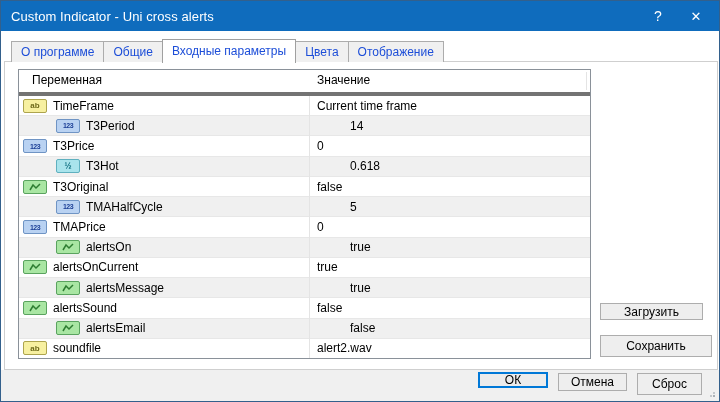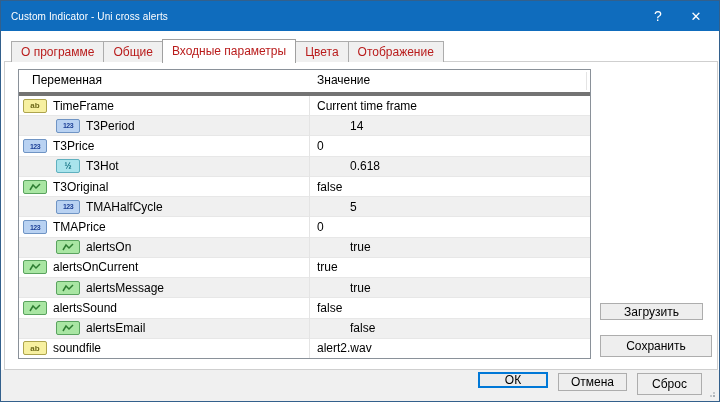--- a/index.html
+++ b/index.html
@@ -1,28 +1,28 @@
 <!DOCTYPE html>
 <html><head>
 <meta charset="utf-8">
 <style>
   html,body{margin:0;padding:0;background:#c8c8c8;}
   body{width:720px;height:402px;font-family:"Liberation Sans",sans-serif;-webkit-font-smoothing:antialiased;}
   .window{position:relative;width:720px;height:402px;box-sizing:border-box;border:1px solid #33608c;background:#ffffff;overflow:hidden;}
 
   
   .titlebar{position:absolute;left:0;top:0;right:0;height:30px;background:#0f6cbd;color:#fff;display:flex;align-items:center;}
-  .title-text{padding-left:10px;font-size:10px;letter-spacing:.1px;}
+  .title-text{padding-left:10px;font-size:13px;letter-spacing:.1px;}
   .tb-btn{position:absolute;top:0;height:30px;width:34px;display:flex;align-items:center;justify-content:center;color:#fff;cursor:default;}
   .tb-help{right:44px;font-size:14px;}
   .tb-close{right:6px;font-size:13px;}
 
   
   .tabbar{position:absolute;left:10px;top:37px;height:24px;display:flex;align-items:flex-end;z-index:3;}
-  .tab{height:21px;line-height:20px;padding:0 9px;font-size:12px;background:#f0f0f0;border:1px solid #acacac;border-bottom:none;margin-right:-1px;box-sizing:border-box;color:#b91c1c;}
+  .tab{height:21px;line-height:20px;padding:0 9px;font-size:12px;background:#f0f0f0;border:1px solid #acacac;border-bottom:none;margin-right:-1px;box-sizing:border-box;color:#1d4ed8;}
   .tab.active{height:24px;line-height:23px;background:#ffffff;position:relative;z-index:4;margin-bottom:-1px;border-color:#a0a0a0;}
 
   
   .tabpage{position:absolute;left:3px;top:60px;width:714px;height:309px;box-sizing:border-box;background:#ffffff;border:1px solid #cfcfcf;z-index:1;}
 
   
   .ptable{position:absolute;left:17px;top:68px;width:573px;height:290px;box-sizing:border-box;border:1px solid #8a9199;background:#fff;display:flex;flex-direction:column;font-size:12px;z-index:2;}
   .vline{position:absolute;left:290px;top:0;bottom:0;width:1px;background:#e4e4e4;}
   .thead{flex:none;height:22px;display:flex;border-bottom:4px solid #737373;position:relative;background:#fff;}
   .thead::after{content:"";position:absolute;left:567px;top:2px;bottom:2px;width:1px;background:#e4e4e4;}

